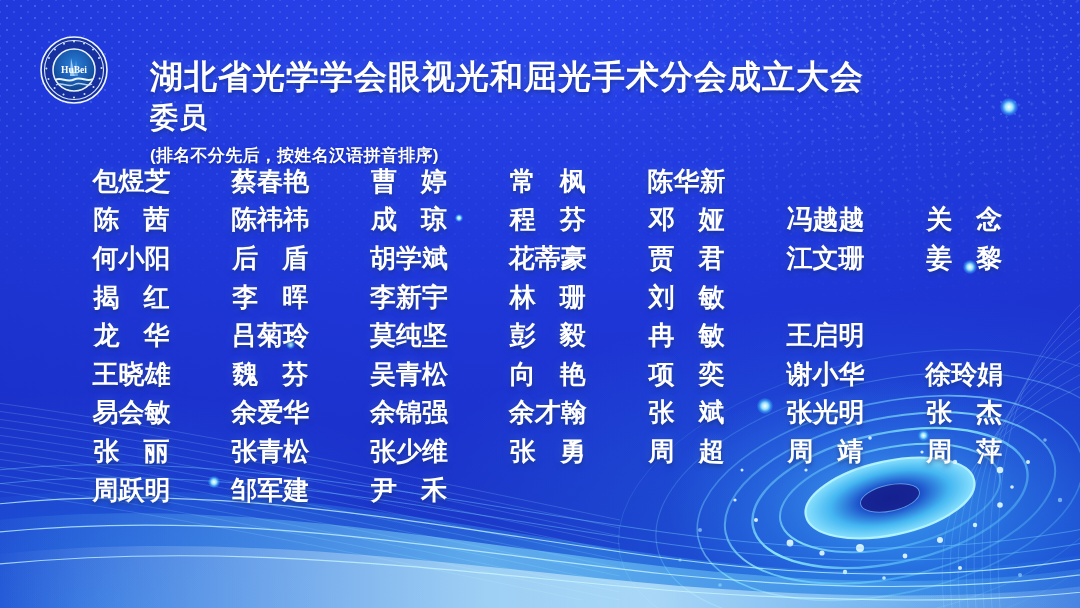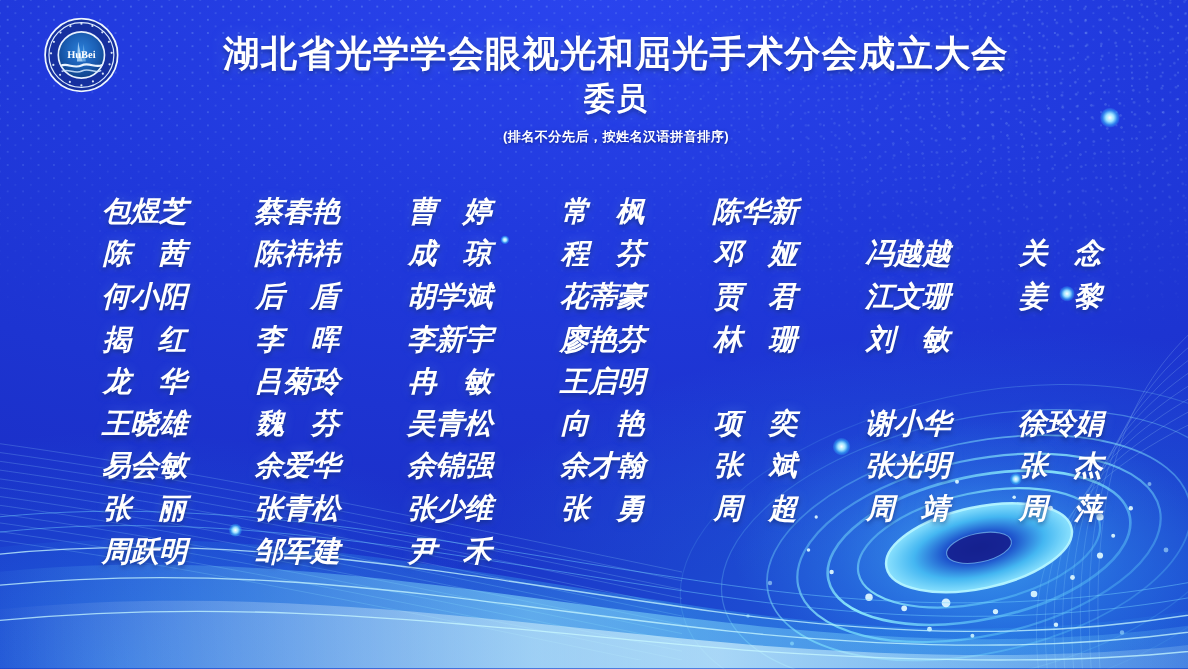--- a/index.html
+++ b/index.html
@@ -36,36 +36,36 @@
     -webkit-mask-image:radial-gradient(ellipse at 70% 30%, rgba(0,0,0,.9) 0%, rgba(0,0,0,0) 72%);
             mask-image:radial-gradient(ellipse at 70% 30%, rgba(0,0,0,.9) 0%, rgba(0,0,0,0) 72%);
     pointer-events:none;
   }
   .svgfx{position:absolute;left:0;top:0;width:1080px;height:608px;pointer-events:none;}
   .glow-dot{position:absolute;border-radius:50%;pointer-events:none;
     background:radial-gradient(circle,#ffffff 0%,#9fe4ff 28%,rgba(60,190,255,.55) 52%,rgba(60,190,255,0) 75%);}
 
   
   #header{position:absolute;left:0;top:0;width:1080px;height:160px;}
-  #logo{position:absolute;left:40px;top:16px;width:68px;height:68px;}
-  #title-block{position:absolute;left:150px;top:28px;width:820px;text-align:center;}
+  #logo{position:absolute;left:40px;top:36px;width:68px;height:68px;}
+  #title-block{position:absolute;left:150px;top:56px;width:820px;text-align:left;}
   .title-line{
     font-size:33px;font-weight:bold;color:#ffffff;letter-spacing:1px;line-height:41px;
     text-shadow:0 2px 5px rgba(0,20,90,.55), 0 0 14px rgba(120,180,255,.35);
     white-space:nowrap;
   }
   .title-line.second{font-size:28px;}
   .subtitle{
-    margin-top:6px;font-size:12px;font-weight:bold;color:#ffffff;letter-spacing:.3px;
+    margin-top:6px;font-size:17px;font-weight:bold;color:#ffffff;letter-spacing:.3px;
     text-shadow:0 1px 3px rgba(0,20,90,.6);
   }
 
   
   #names{
-    position:absolute;left:62px;top:173px;width:972px;font-style:italic;
+    position:absolute;left:62px;top:162px;width:972px;
   }
   .name-row{display:flex;height:38.6px;align-items:center;}
   .name-cell{
     width:138.8px;text-align:center;
     font-size:26px;font-weight:bold;color:#ffffff;
     text-shadow:0 2px 5px rgba(0,25,100,.65), 0 0 10px rgba(140,195,255,.30);
     white-space:nowrap;
   }
   .name-cell .sp{display:inline-block;width:24px;}
 </style>
@@ -285,27 +285,28 @@
         <div class="name-cell">胡学斌</div>
         <div class="name-cell">花蒂豪</div>
         <div class="name-cell"><span>贾</span><span class="sp"></span><span>君</span></div>
         <div class="name-cell">江文珊</div>
         <div class="name-cell"><span>姜</span><span class="sp"></span><span>黎</span></div>
       </div>
       <div class="name-row">
         <div class="name-cell"><span>揭</span><span class="sp"></span><span>红</span></div>
         <div class="name-cell"><span>李</span><span class="sp"></span><span>晖</span></div>
         <div class="name-cell">李新宇</div>
-        <div class="name-cell">廖艳芬</div>
         <div class="name-cell"><span>林</span><span class="sp"></span><span>珊</span></div>
         <div class="name-cell"><span>刘</span><span class="sp"></span><span>敏</span></div>
       </div>
       <div class="name-row">
         <div class="name-cell"><span>龙</span><span class="sp"></span><span>华</span></div>
         <div class="name-cell">吕菊玲</div>
+        <div class="name-cell">莫纯坚</div>
+        <div class="name-cell"><span>彭</span><span class="sp"></span><span>毅</span></div>
         <div class="name-cell"><span>冉</span><span class="sp"></span><span>敏</span></div>
         <div class="name-cell">王启明</div>
       </div>
       <div class="name-row">
         <div class="name-cell">王晓雄</div>
         <div class="name-cell"><span>魏</span><span class="sp"></span><span>芬</span></div>
         <div class="name-cell">吴青松</div>
         <div class="name-cell"><span>向</span><span class="sp"></span><span>艳</span></div>
         <div class="name-cell"><span>项</span><span class="sp"></span><span>奕</span></div>
         <div class="name-cell">谢小华</div>

